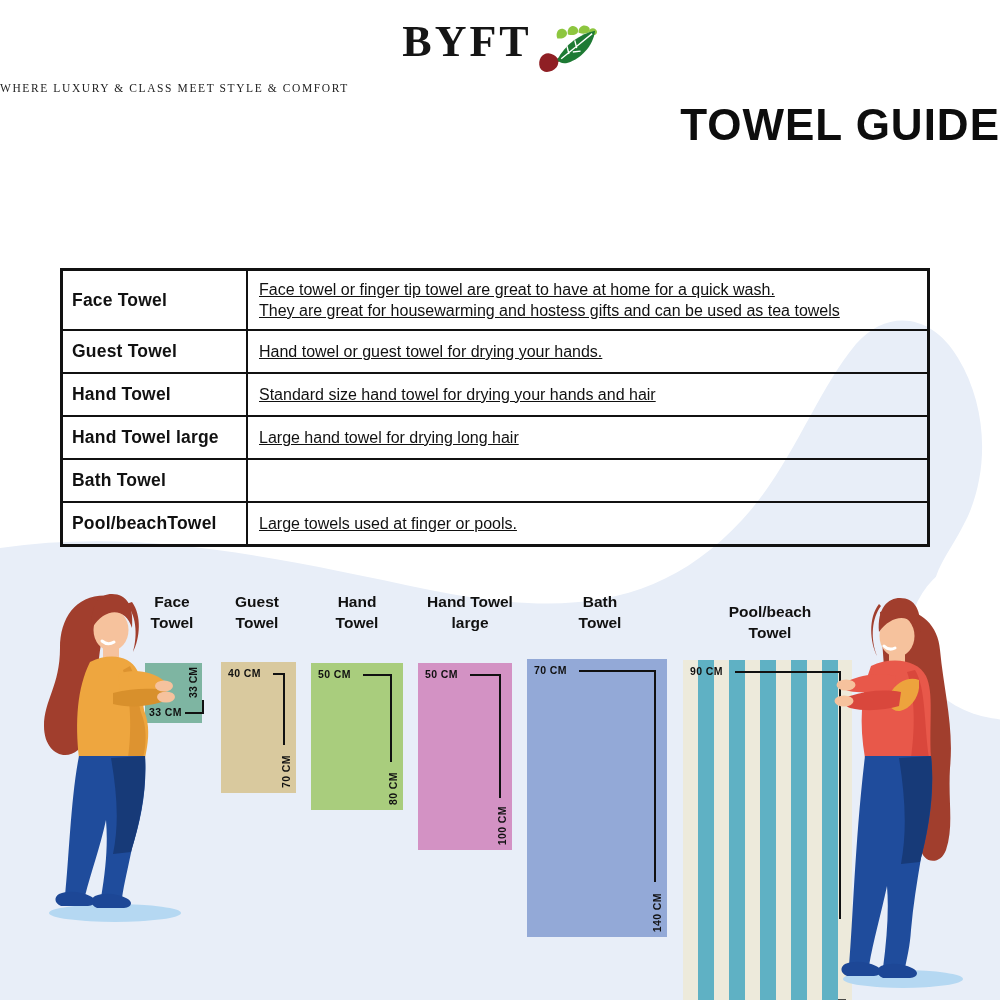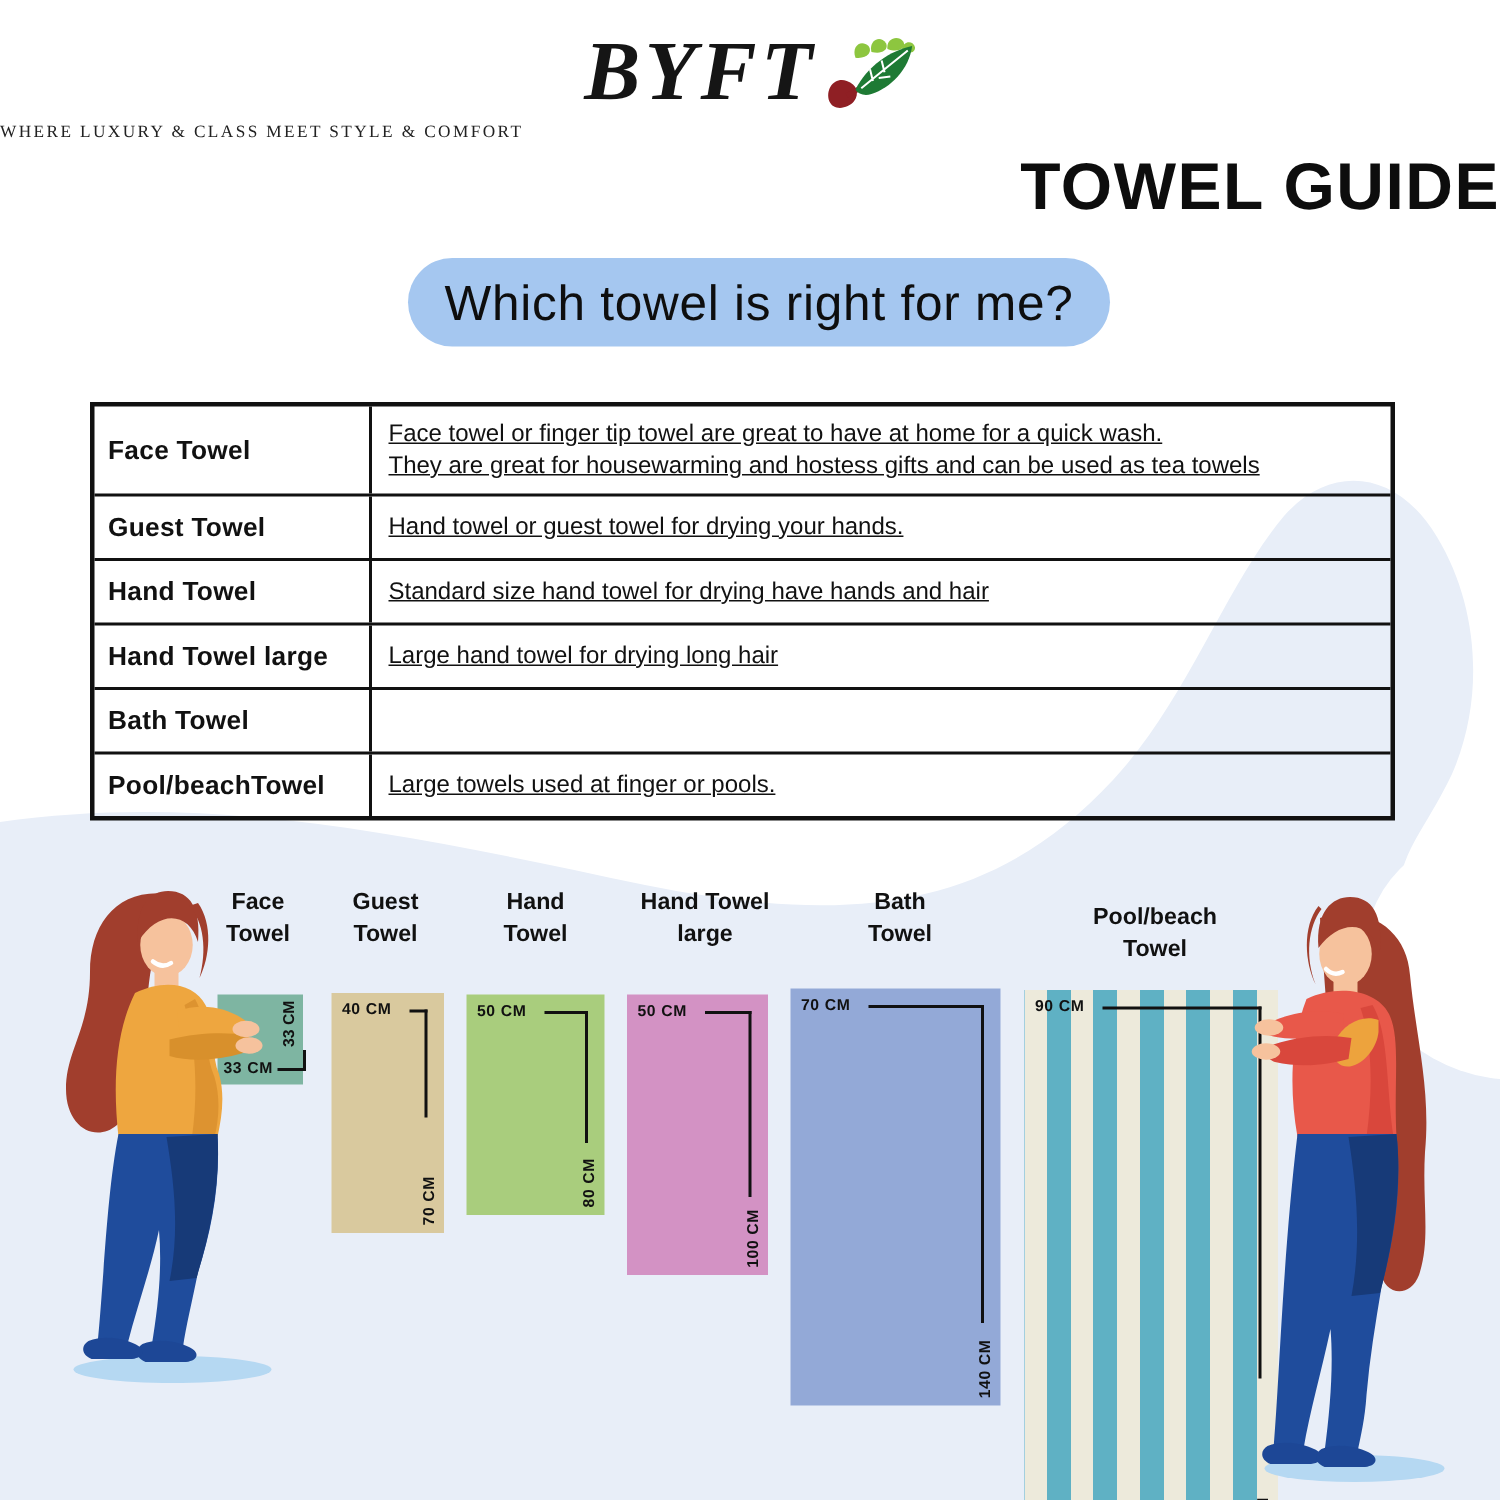--- a/index.html
+++ b/index.html
@@ -3,21 +3,21 @@
 <meta charset="utf-8">
 <style>
   html,body{margin:0;padding:0;background:#ffffff;}
   #canvas{
     position:relative;width:1000px;height:1000px;overflow:hidden;
     background:#ffffff;font-family:"Liberation Sans",sans-serif;color:#111;
   }
   svg.layer{position:absolute;left:0;top:0;pointer-events:none;}
   
   .brand-row{position:absolute;top:20px;left:0;width:100%;display:flex;justify-content:center;align-items:flex-start;}
-  .brand-name{font-family:"Liberation Serif",serif;font-size:56px;font-weight:600;letter-spacing:3px;color:#151515;line-height:1;font-style:italic;}
+  .brand-name{font-family:"Liberation Serif",serif;font-size:44px;font-weight:600;letter-spacing:3px;color:#151515;line-height:1;}
   .leaf{margin-left:4px;transform:translateY(4px);}
   .tagline{position:absolute;top:82px;left:0;width:100%;text-align:left;
     font-family:"Liberation Serif",serif;font-size:11.5px;letter-spacing:1.6px;color:#222;}
   .page-title{position:absolute;top:100px;left:0;width:100%;text-align:right;
     font-size:44px;font-weight:800;letter-spacing:1px;color:#0d0d0d;}
   .banner{position:absolute;left:272px;top:172px;width:468px;height:59px;border-radius:34px;
     background:var(--banner);display:flex;align-items:center;justify-content:center;
     font-size:33px;color:#0e0e0e;letter-spacing:0.5px;}
   
   .towel-table{position:absolute;left:60px;top:268px;width:864px;border:3px solid #111;background:transparent;}
@@ -72,35 +72,34 @@
         <path style="fill:var(--leaf_light)" d="M54 8 C55 2 62 2 63 7 C63 11 58 12 54 8 Z"></path>
         <path style="fill:var(--leaf_red)" d="M4 44 C1 35 8 27 16 30 C23 32 25 39 21 44 C17 49 7 51 4 44 Z"></path>
         <path fill="none" style="stroke:var(--leaf_red)" stroke-width="3.5" d="M16 40 C28 34 40 26 52 14"></path>
         <path style="fill:var(--leaf_green)" d="M22 36 C30 20 46 9 61 6 C59 22 46 35 33 39 C28 40.5 24 39 22 36 Z"></path>
         <path fill="none" stroke="#ffffff" stroke-width="1.4" d="M26 35 C36 27 48 17 58 9 M34 30 L32 22 M42 24 L40 16 M38 28 L46 27"></path>
       </svg>
     </span>
   </div>
   <div class="tagline">WHERE LUXURY &amp; CLASS MEET STYLE &amp; COMFORT</div>
   <div class="page-title">TOWEL GUIDE</div>
-  <div class="banner">Which towel is right for me?</div>
 
   <div class="towel-table" style="z-index:1;position:absolute;">
     <div class="t-row h58">
       <div class="t-label">Face Towel</div>
       <div class="t-desc">Face towel or finger tip towel are great to have at home for a quick wash.
 They are great for housewarming and hostess gifts and can be used as tea towels</div>
     </div>
     <div class="t-row h41">
       <div class="t-label">Guest Towel</div>
       <div class="t-desc">Hand towel or guest towel for drying your hands.</div>
     </div>
     <div class="t-row h41">
       <div class="t-label">Hand Towel</div>
-      <div class="t-desc">Standard size hand towel for drying have hands and hair</div>
+      <div class="t-desc">Standard size hand towel for drying your hands and hair</div>
     </div>
     <div class="t-row h41">
       <div class="t-label">Hand Towel large</div>
       <div class="t-desc">Large hand towel for drying long hair</div>
     </div>
     <div class="t-row h41">
       <div class="t-label">Bath Towel</div>
     </div>
     <div class="t-row h41">
       <div class="t-label">Pool/beachTowel</div>
@@ -114,21 +113,21 @@
   <div class="towel-head" style="left:415px;width:110px;z-index:1;">Hand Towel large</div>
   <div class="towel-head" style="left:560px;width:80px;z-index:1;">Bath Towel</div>
   <div class="towel-head" style="left:710px;width:120px;z-index:1;margin-top:10px;">Pool/beach Towel</div>
 
   <div class="towel" style="left: 145px; top: 663px; width: 57px; height: 60px; z-index: 1; background: rgb(126, 181, 162);">
     <div class="face-dim-h">33 CM</div>
     <div class="face-bracket"></div>
     <div class="face-dim-w">33 CM</div>
   </div>
 
-  <div class="towel" style="left: 221px; top: 662px; width: 75px; height: 160px; z-index: 1; background: rgb(217, 201, 158);">
+  <div class="towel" style="left: 221px; top: 662px; width: 75px; height: 131px; z-index: 1; background: rgb(217, 201, 158);">
     <div class="dim-w">40 CM</div>
     <div class="dim-hline"></div>
     <div class="dim-vline" style="height:72px;"></div>
     <div class="dim-h">70 CM</div>
   </div>
 
   <div class="towel" style="left: 311px; top: 663px; width: 92px; height: 147px; z-index: 1; background: rgb(169, 205, 125);">
     <div class="dim-w">50 CM</div>
     <div class="dim-hline"></div>
     <div class="dim-vline" style="height:88px;"></div>

